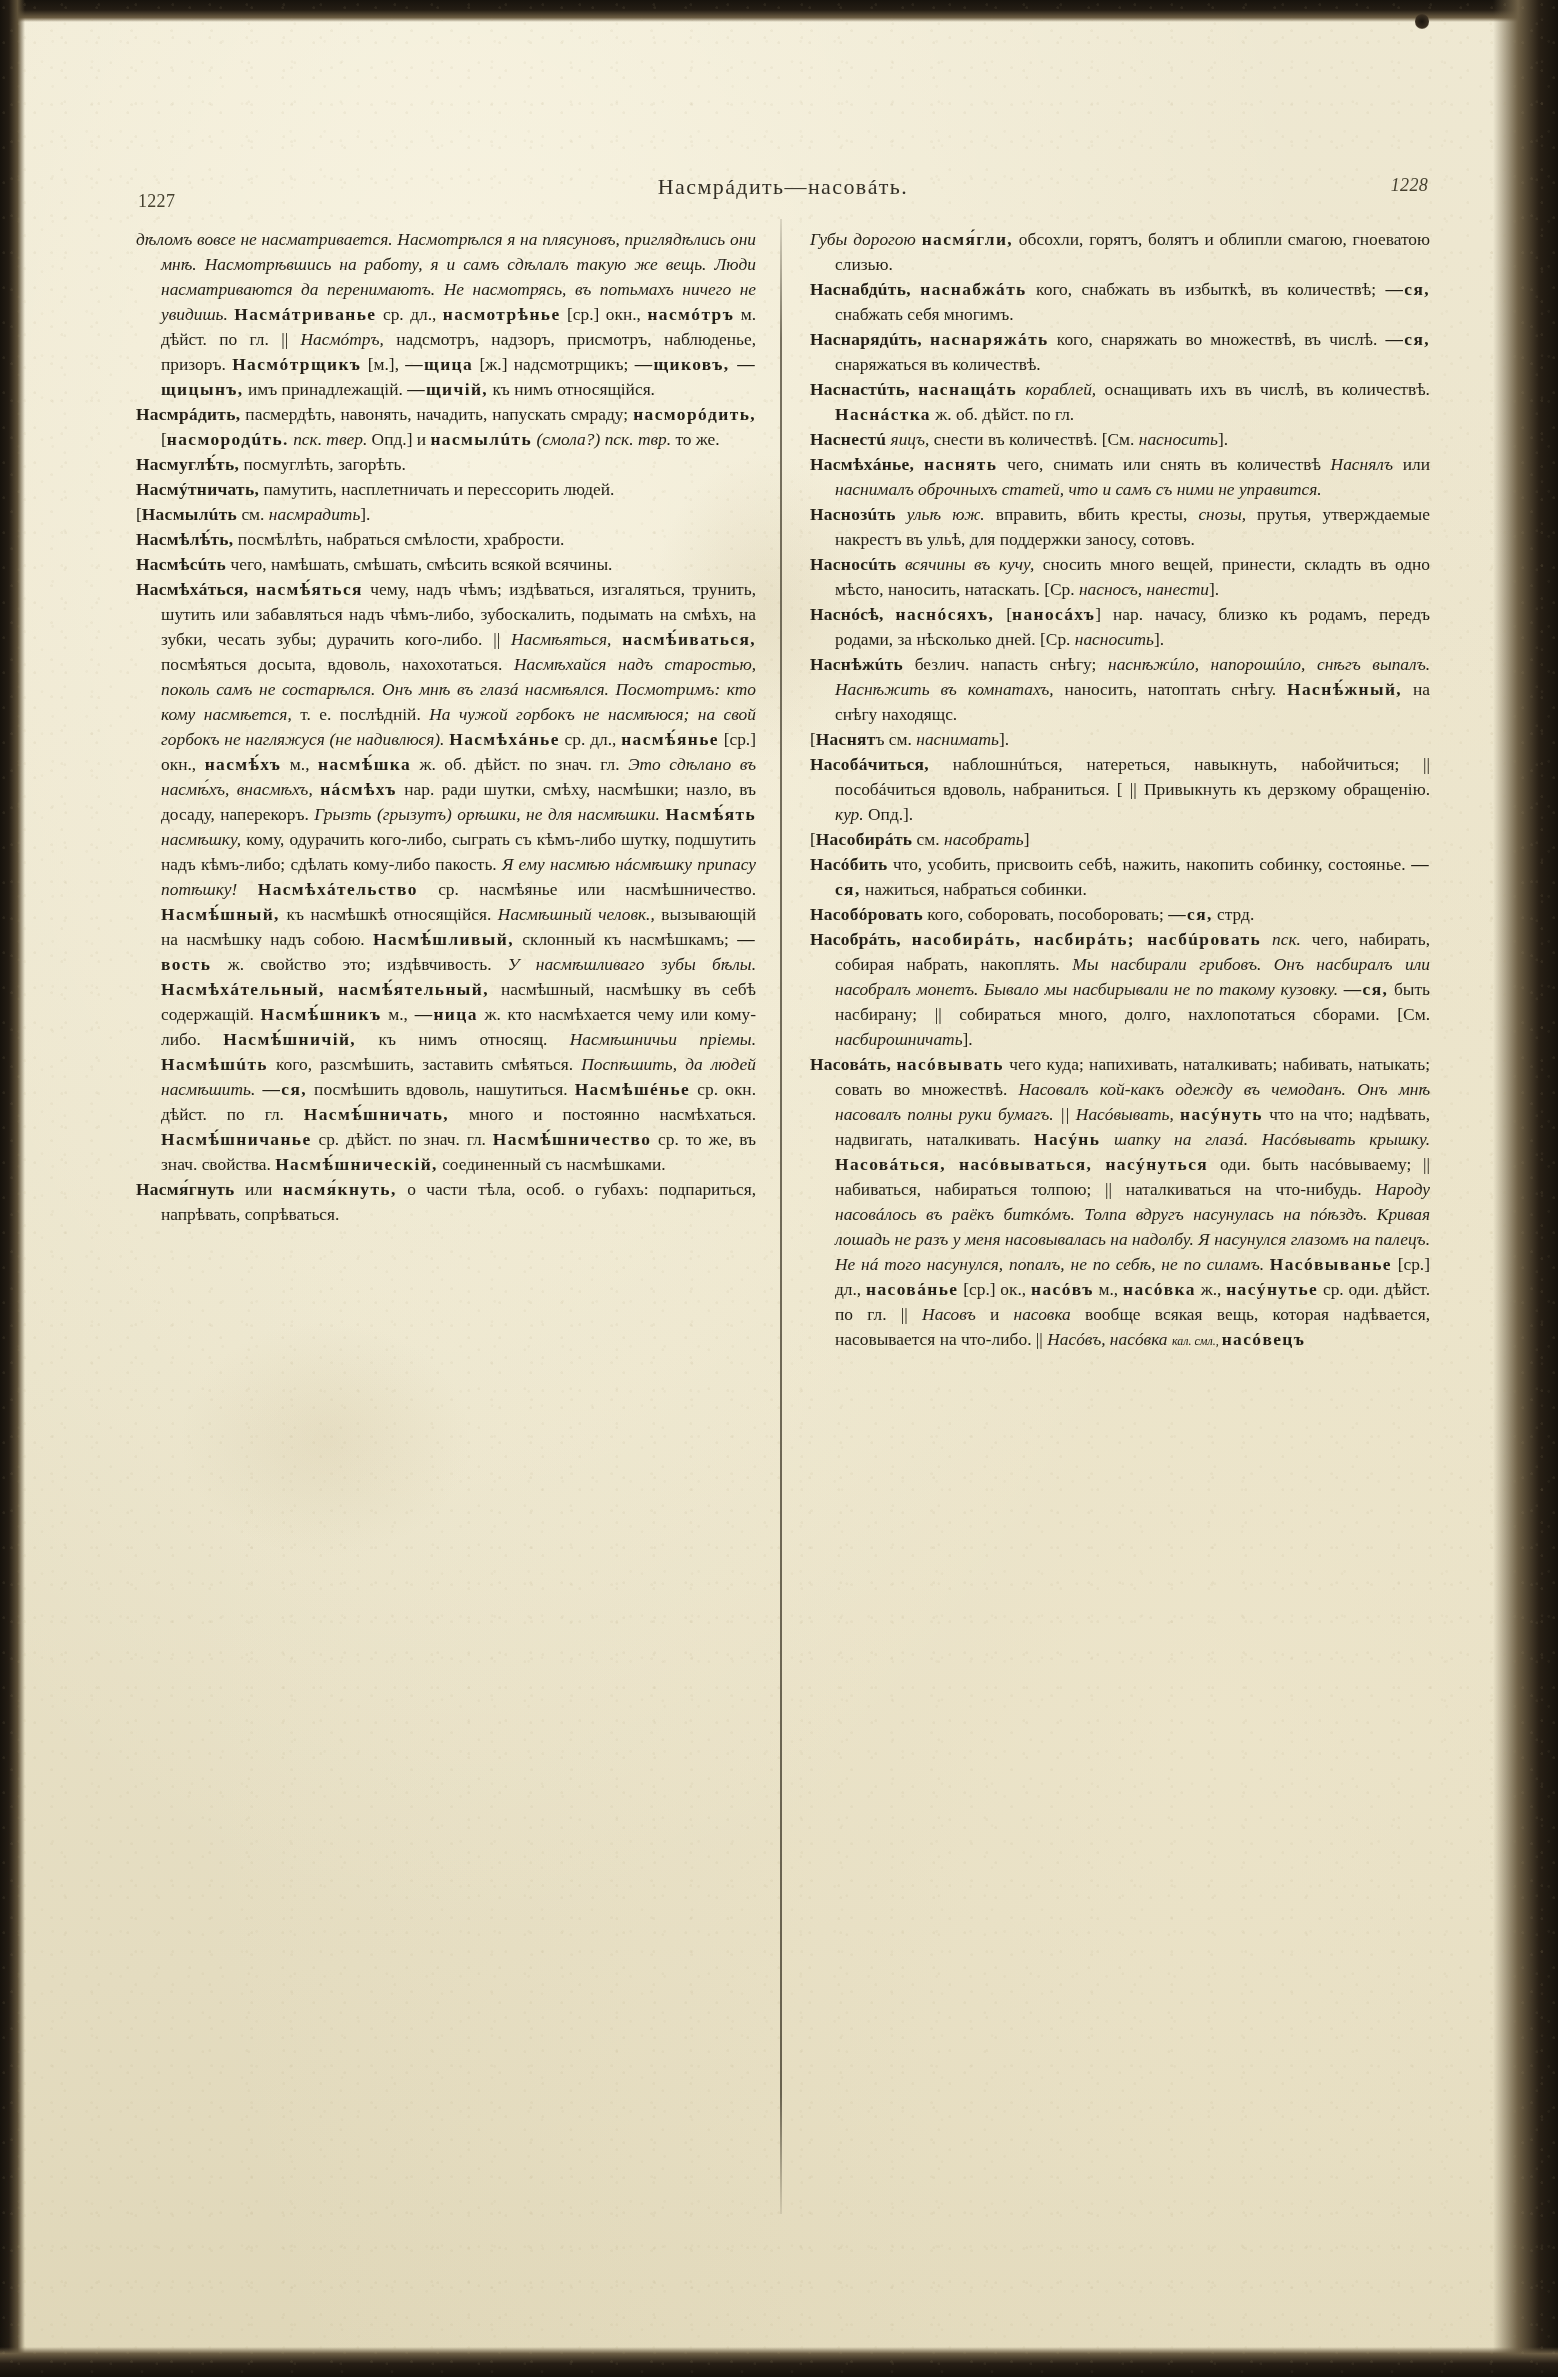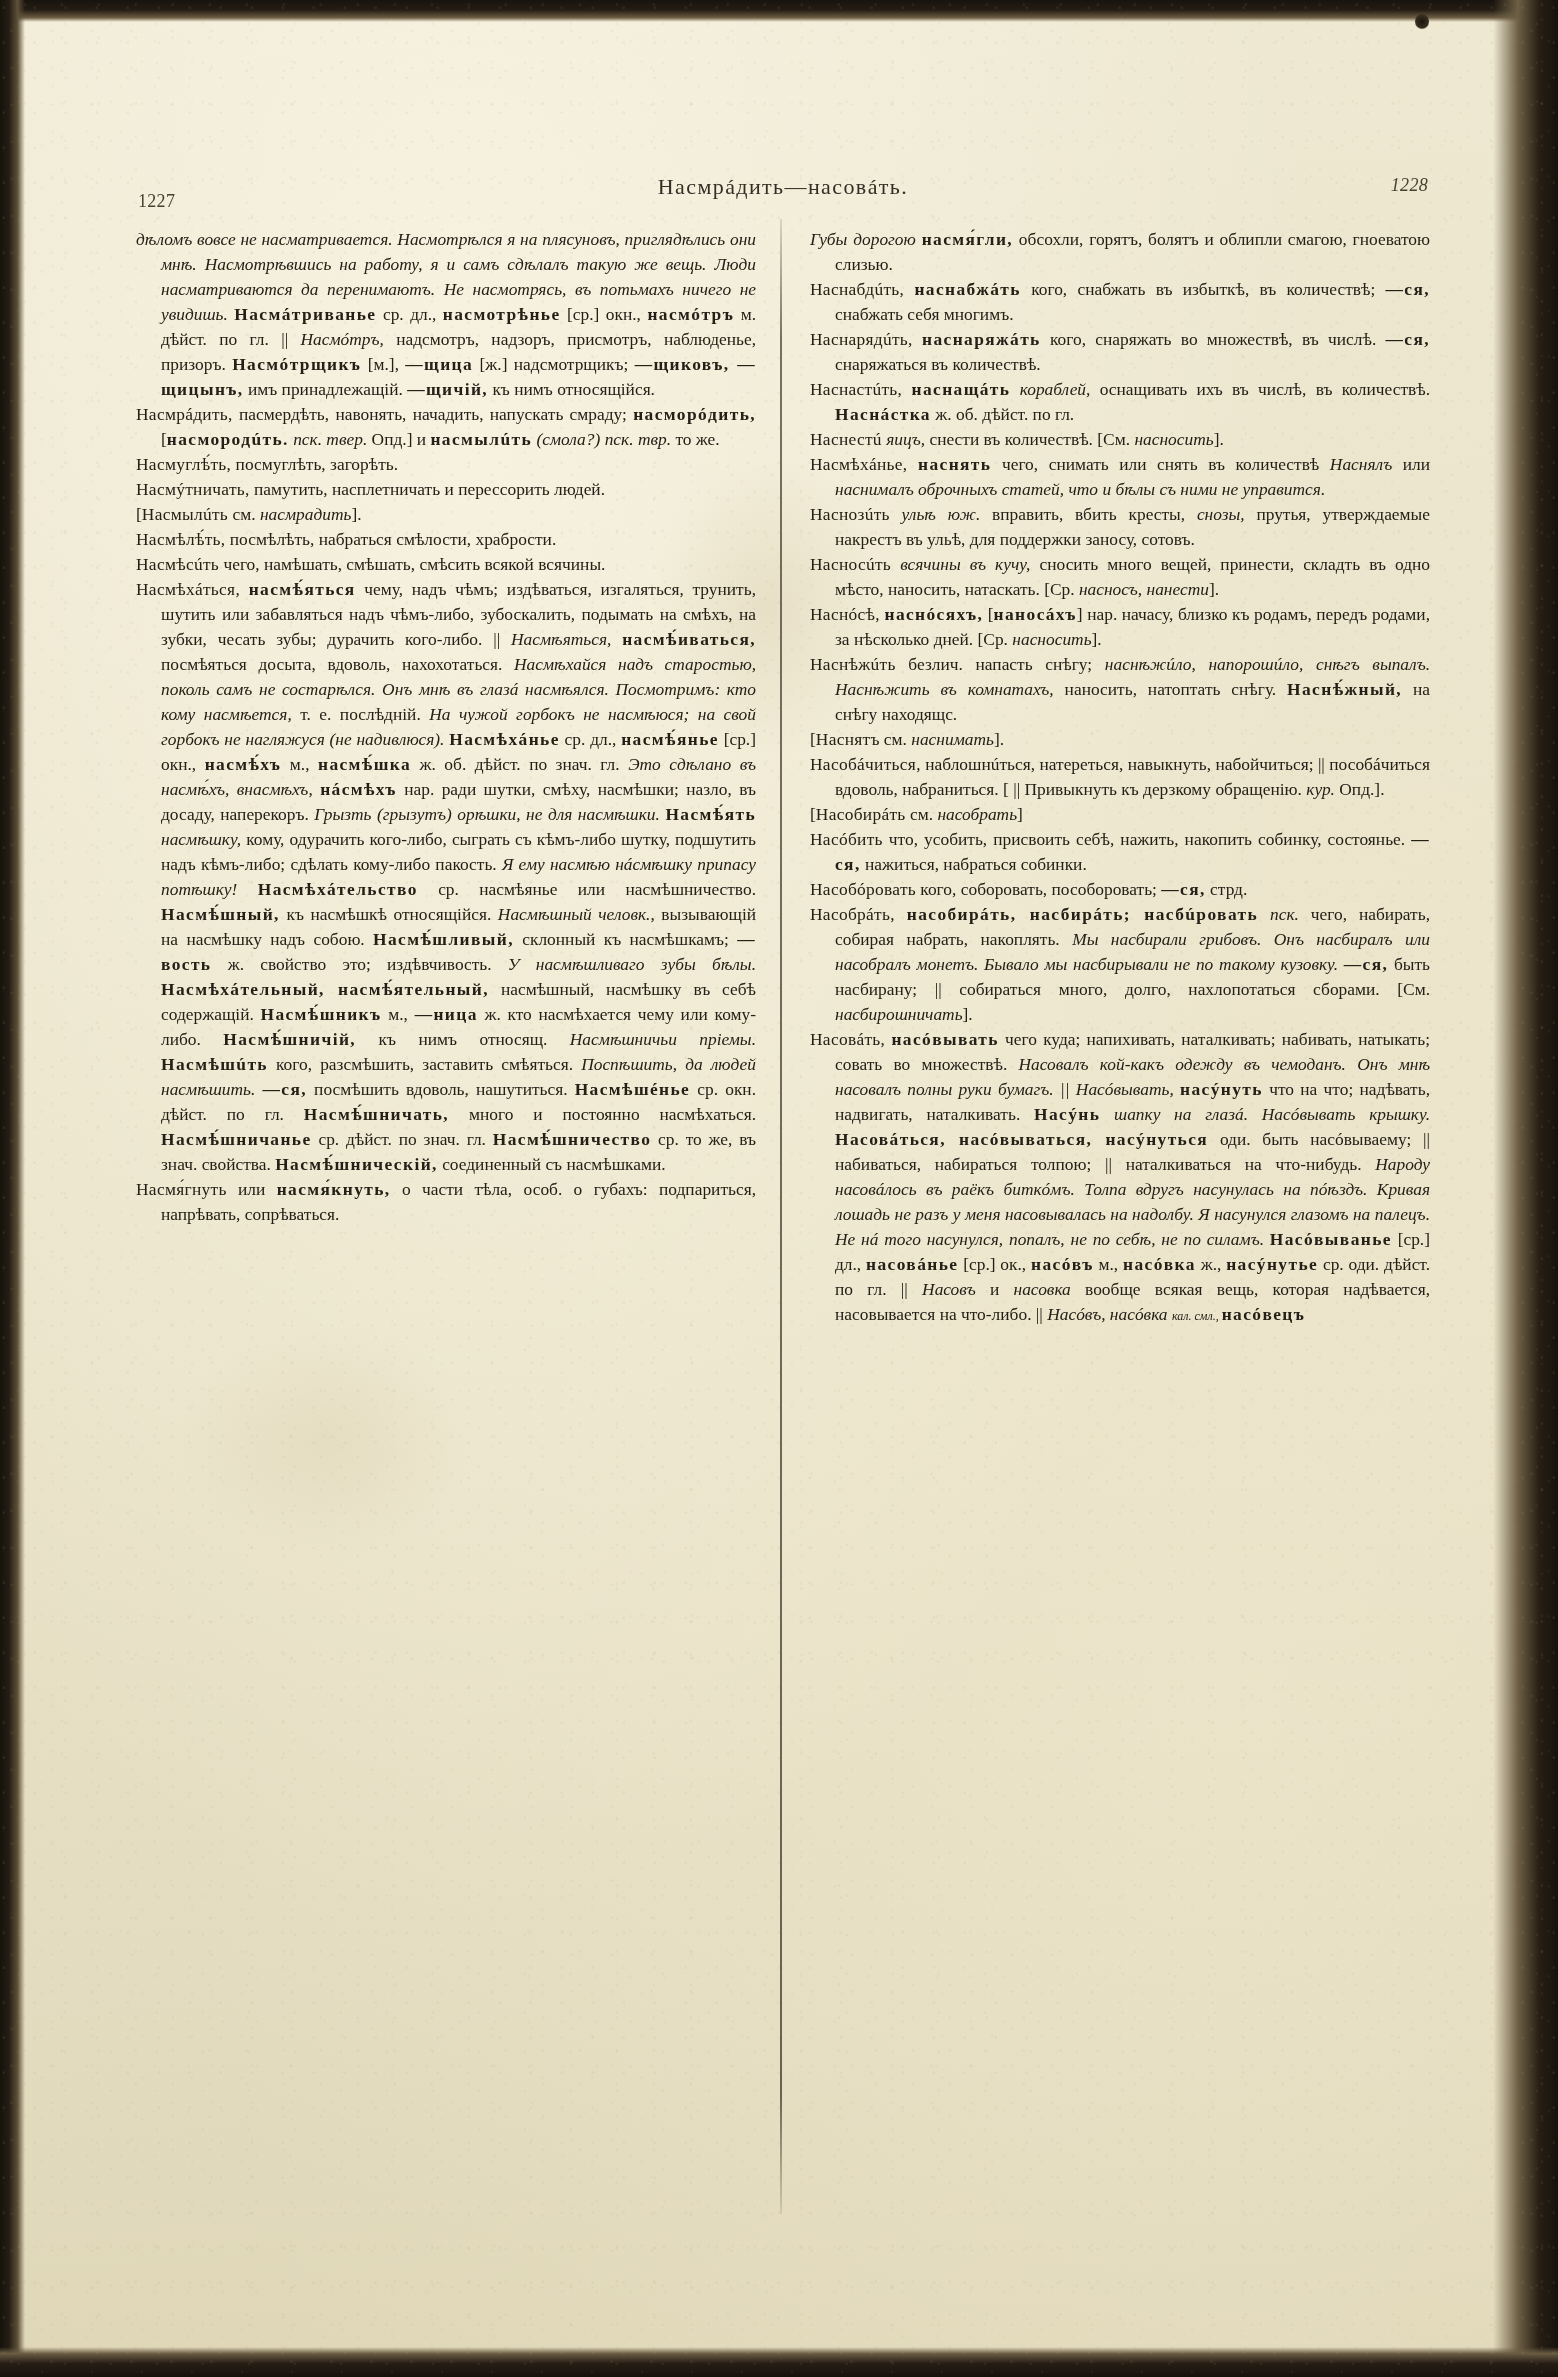--- a/index.html
+++ b/index.html
@@ -65,21 +65,21 @@
     font-size:17.4px;
     line-height:25px;
     text-align:justify;
     text-justify:inter-word;
     margin:0 0 0 0;
     padding-left:25px;
     text-indent:-25px;
     hyphens:none;
   }
   .entry + .entry{margin-top:0;}
-  .hw{font-weight:normal;letter-spacing:0.3px;}
+  .hw{font-weight:bold;letter-spacing:0.3px;}
   .hw-sp{font-weight:bold;letter-spacing:1.4px;}
   .it{font-style:italic;}
   .sm{font-style:italic;font-size:12px;}
   .rom{font-style:normal;}
 
   
   #cols{filter:contrast(1.02);}
   .col{text-rendering:optimizeLegibility;}
 </style>
 </head>
@@ -114,21 +114,21 @@
         <p class="entry"><span class="hw">Насмѣсúть</span><span class="rom"> чего, намѣшать, смѣшать, смѣсить всякой всячины.</span></p>
         <p class="entry"><span class="hw">Насмѣхáться,</span><span class="rom"> </span><span class="hw-sp">насмѣ́яться</span><span class="rom"> чему, надъ чѣмъ; издѣваться, изгаляться, трунить, шутить или забавляться надъ чѣмъ-либо, зубоскалить, подымать на смѣхъ, на зубки, чесать зубы; дурачить кого-либо. || </span><span class="it">Насмѣяться, </span><span class="hw-sp">насмѣ́иваться,</span><span class="rom"> посмѣяться досыта, вдоволь, нахохотаться. </span><span class="it">Насмѣхайся надъ старостью, поколь самъ не состарѣлся. Онъ мнѣ въ глазá насмѣялся. Посмотримъ: кто кому насмѣется, </span><span class="rom">т. е. послѣдній. </span><span class="it">На чужой горбокъ не насмѣюся; на свой горбокъ не нагляжуся (не надивлюся). </span><span class="hw-sp">Насмѣхáнье</span><span class="rom"> ср. дл., </span><span class="hw-sp">насмѣ́янье</span><span class="rom"> [ср.] окн., </span><span class="hw-sp">насмѣ́хъ</span><span class="rom"> м., </span><span class="hw-sp">насмѣ́шка</span><span class="rom"> ж. об. дѣйст. по знач. гл. </span><span class="it">Это сдѣлано въ насмѣ́хъ, внасмѣхъ, </span><span class="hw-sp">нáсмѣхъ</span><span class="rom"> нар. ради шутки, смѣху, насмѣшки; назло, въ досаду, наперекоръ. </span><span class="it">Грызть (грызутъ) орѣшки, не для насмѣшки. </span><span class="hw-sp">Насмѣ́ять</span><span class="rom"> </span><span class="it">насмѣшку, </span><span class="rom">кому, одурачить кого-либо, сыграть съ кѣмъ-либо шутку, подшутить надъ кѣмъ-либо; сдѣлать кому-либо пакость. </span><span class="it">Я ему насмѣю нáсмѣшку припасу потѣшку! </span><span class="hw-sp">Насмѣхáтельство</span><span class="rom"> ср. насмѣянье или насмѣшничество. </span><span class="hw-sp">Насмѣ́шный,</span><span class="rom"> къ насмѣшкѣ относящійся. </span><span class="it">Насмѣшный человк., </span><span class="rom">вызывающій на насмѣшку надъ собою. </span><span class="hw-sp">Насмѣ́шливый,</span><span class="rom"> склонный къ насмѣшкамъ; </span><span class="hw-sp">—вость</span><span class="rom"> ж. свойство это; издѣвчивость. </span><span class="it">У насмѣшливаго зубы бѣлы. </span><span class="hw-sp">Насмѣхáтельный, насмѣ́ятельный,</span><span class="rom"> насмѣшный, насмѣшку въ себѣ содержащій. </span><span class="hw-sp">Насмѣ́шникъ</span><span class="rom"> м., </span><span class="hw-sp">—ница</span><span class="rom"> ж. кто насмѣхается чему или кому-либо. </span><span class="hw-sp">Насмѣ́шничій,</span><span class="rom"> къ нимъ относящ. </span><span class="it">Насмѣшничьи пріемы. </span><span class="hw-sp">Насмѣшúть</span><span class="rom"> кого, разсмѣшить, заставить смѣяться. </span><span class="it">Поспѣшить, да людей насмѣшить. </span><span class="hw-sp">—ся,</span><span class="rom"> посмѣшить вдоволь, нашутиться. </span><span class="hw-sp">Насмѣшéнье</span><span class="rom"> ср. окн. дѣйст. по гл. </span><span class="hw-sp">Насмѣ́шничать,</span><span class="rom"> много и постоянно насмѣхаться. </span><span class="hw-sp">Насмѣ́шничанье</span><span class="rom"> ср. дѣйст. по знач. гл. </span><span class="hw-sp">Насмѣ́шничество</span><span class="rom"> ср. то же, въ знач. свойства. </span><span class="hw-sp">Насмѣ́шническій,</span><span class="rom"> соединенный съ насмѣшками.</span></p>
         <p class="entry"><span class="hw">Насмя́гнуть</span><span class="rom"> или </span><span class="hw-sp">насмя́кнуть,</span><span class="rom"> о части тѣла, особ. о губахъ: подпариться, напрѣвать, сопрѣваться.</span></p>
       </div>
     <div class="col" id="col-right">
         <p class="entry"><span class="it">Губы дорогою </span><span class="hw-sp">насмя́гли,</span><span class="rom"> обсохли, горятъ, болятъ и облипли смагою, гноеватою слизью.</span></p>
         <p class="entry"><span class="hw">Наснабдúть,</span><span class="rom"> </span><span class="hw-sp">наснабжáть</span><span class="rom"> кого, снабжать въ избыткѣ, въ количествѣ; </span><span class="hw-sp">—ся,</span><span class="rom"> снабжать себя многимъ.</span></p>
         <p class="entry"><span class="hw">Наснарядúть,</span><span class="rom"> </span><span class="hw-sp">наснаряжáть</span><span class="rom"> кого, снаряжать во множествѣ, въ числѣ. </span><span class="hw-sp">—ся,</span><span class="rom"> снаряжаться въ количествѣ.</span></p>
         <p class="entry"><span class="hw">Наснастúть,</span><span class="rom"> </span><span class="hw-sp">наснащáть</span><span class="rom"> </span><span class="it">кораблей, </span><span class="rom">оснащивать ихъ въ числѣ, въ количествѣ. </span><span class="hw-sp">Наснáстка</span><span class="rom"> ж. об. дѣйст. по гл.</span></p>
         <p class="entry"><span class="hw">Наснестú</span><span class="rom"> </span><span class="it">яицъ, </span><span class="rom">снести въ количествѣ. [См. </span><span class="it">насносить</span><span class="rom">].</span></p>
-        <p class="entry"><span class="hw">Насмѣхáнье,</span><span class="rom"> </span><span class="hw-sp">наснять</span><span class="rom"> чего, снимать или снять въ количествѣ </span><span class="it">Наснялъ </span><span class="rom">или </span><span class="it">наснималъ оброчныхъ статей, что и бѣлы съ ними не управится.</span></p>
+        <p class="entry"><span class="hw">Насмѣхáнье,</span><span class="rom"> </span><span class="hw-sp">наснять</span><span class="rom"> чего, снимать или снять въ количествѣ </span><span class="it">Наснялъ </span><span class="rom">или </span><span class="it">наснималъ оброчныхъ статей, что и самъ съ ними не управится.</span></p>
         <p class="entry"><span class="hw">Наснозúть</span><span class="rom"> </span><span class="it">ульѣ </span><span class="it">юж. </span><span class="rom">вправить, вбить кресты, </span><span class="it">снозы, </span><span class="rom">прутья, утверждаемые накрестъ въ ульѣ, для поддержки заносу, сотовъ.</span></p>
         <p class="entry"><span class="hw">Насносúть</span><span class="rom"> </span><span class="it">всячины въ кучу, </span><span class="rom">сносить много вещей, принести, складть въ одно мѣсто, наносить, натаскать. [Ср. </span><span class="it">насносъ, нанести</span><span class="rom">].</span></p>
         <p class="entry"><span class="hw">Наснóсѣ,</span><span class="rom"> </span><span class="hw-sp">наснóсяхъ,</span><span class="rom"> [</span><span class="hw-sp">наносáхъ</span><span class="rom">] нар. начасу, близко къ родамъ, передъ родами, за нѣсколько дней. [Ср. </span><span class="it">насносить</span><span class="rom">].</span></p>
         <p class="entry"><span class="hw">Наснѣжúть</span><span class="rom"> безлич. напасть снѣгу; </span><span class="it">наснѣжúло, напорошúло, снѣгъ выпалъ. Наснѣжить въ комнатахъ, </span><span class="rom">наносить, натоптать снѣгу. </span><span class="hw-sp">Наснѣ́жный,</span><span class="rom"> на снѣгу находящс.</span></p>
         <p class="entry"><span class="rom">[</span><span class="hw">Наснят</span><span class="rom">ъ см. </span><span class="it">наснимать</span><span class="rom">].</span></p>
         <p class="entry"><span class="hw">Насобáчиться,</span><span class="rom"> наблошнúться, натереться, навыкнуть, набойчиться; || пособáчиться вдоволь, набраниться. [ || Привыкнуть къ дерзкому обращенію. </span><span class="it">кур. </span><span class="rom">Опд.].</span></p>
         <p class="entry"><span class="rom">[</span><span class="hw">Насобирáть</span><span class="rom"> см. </span><span class="it">насобрать</span><span class="rom">]</span></p>
         <p class="entry"><span class="hw">Насóбить</span><span class="rom"> что, усобить, присвоить себѣ, нажить, накопить собинку, состоянье. </span><span class="hw-sp">—ся,</span><span class="rom"> нажиться, набраться собинки.</span></p>
         <p class="entry"><span class="hw">Насобóровать</span><span class="rom"> кого, соборовать, пособоровать; </span><span class="hw-sp">—ся,</span><span class="rom"> стрд.</span></p>
         <p class="entry"><span class="hw">Насобрáть,</span><span class="rom"> </span><span class="hw-sp">насобирáть, насбирáть; насбúровать</span><span class="rom"> </span><span class="it">пск. </span><span class="rom">чего, набирать, собирая набрать, накоплять. </span><span class="it">Мы насбирали грибовъ. Онъ насбиралъ или насобралъ монетъ. Бывало мы насбирывали не по такому кузовку. </span><span class="hw-sp">—ся,</span><span class="rom"> быть насбирану; || собираться много, долго, нахлопотаться сборами. [См. </span><span class="it">насбирошничать</span><span class="rom">].</span></p>

